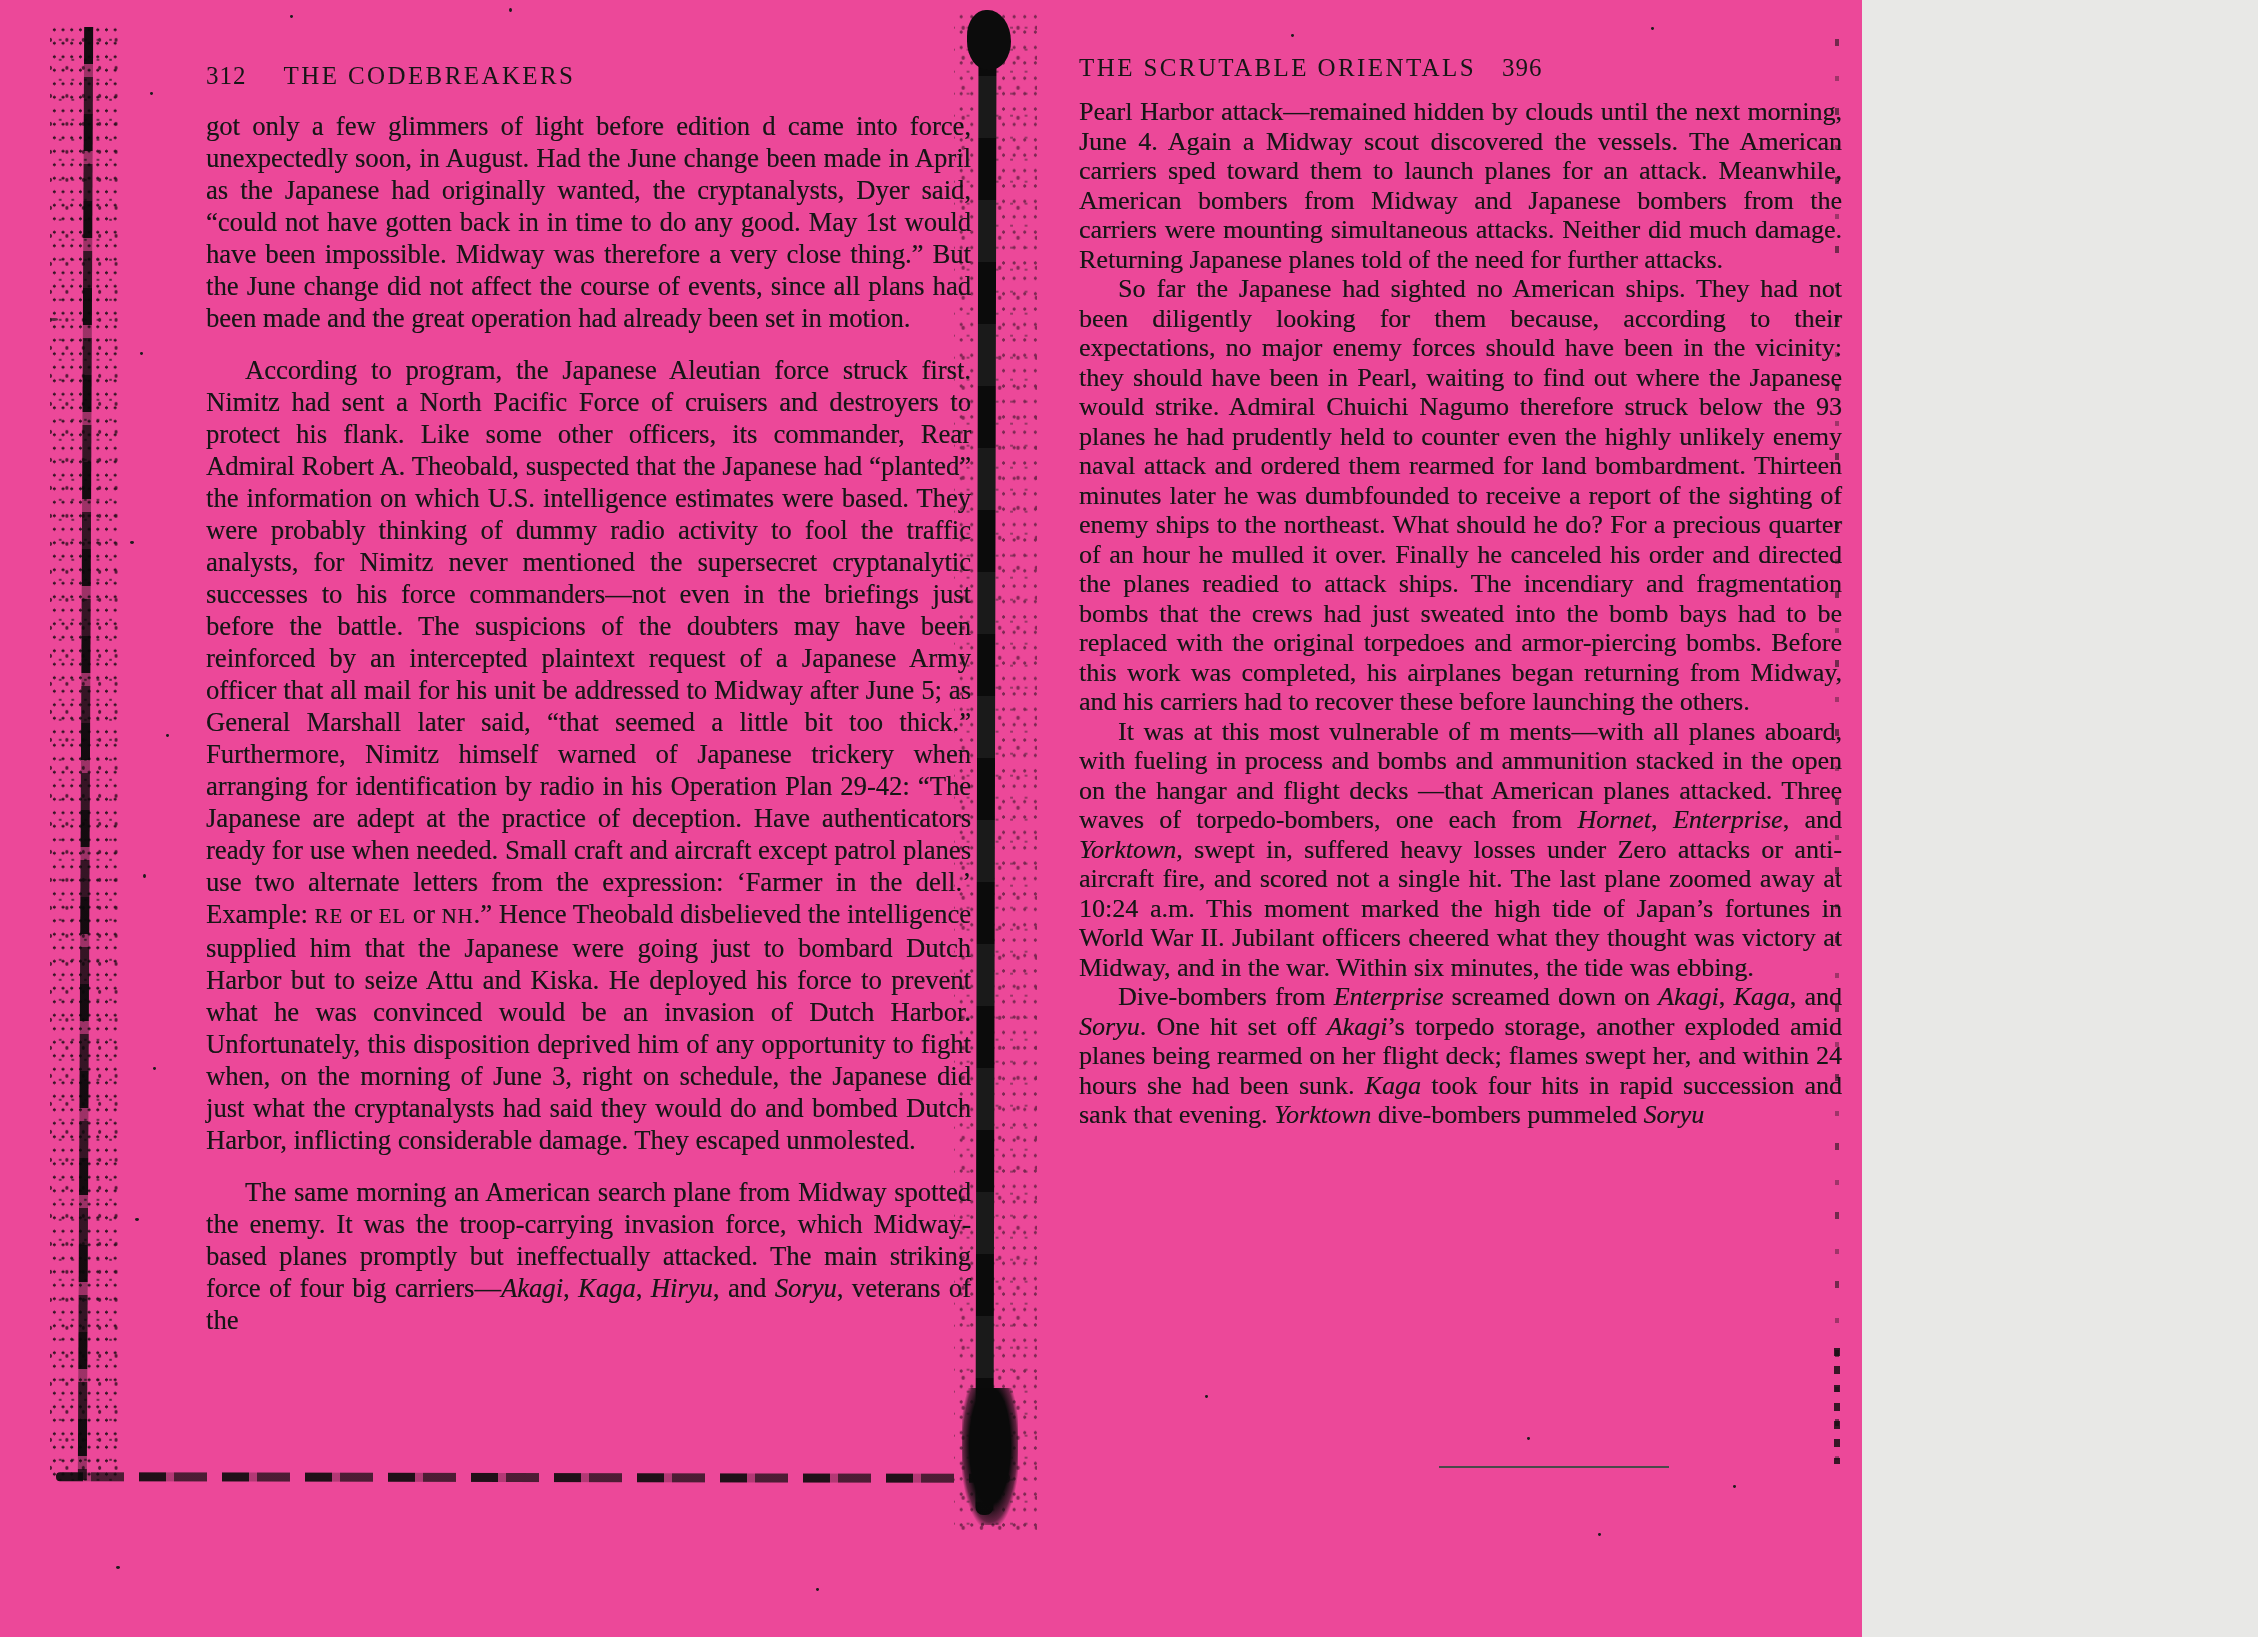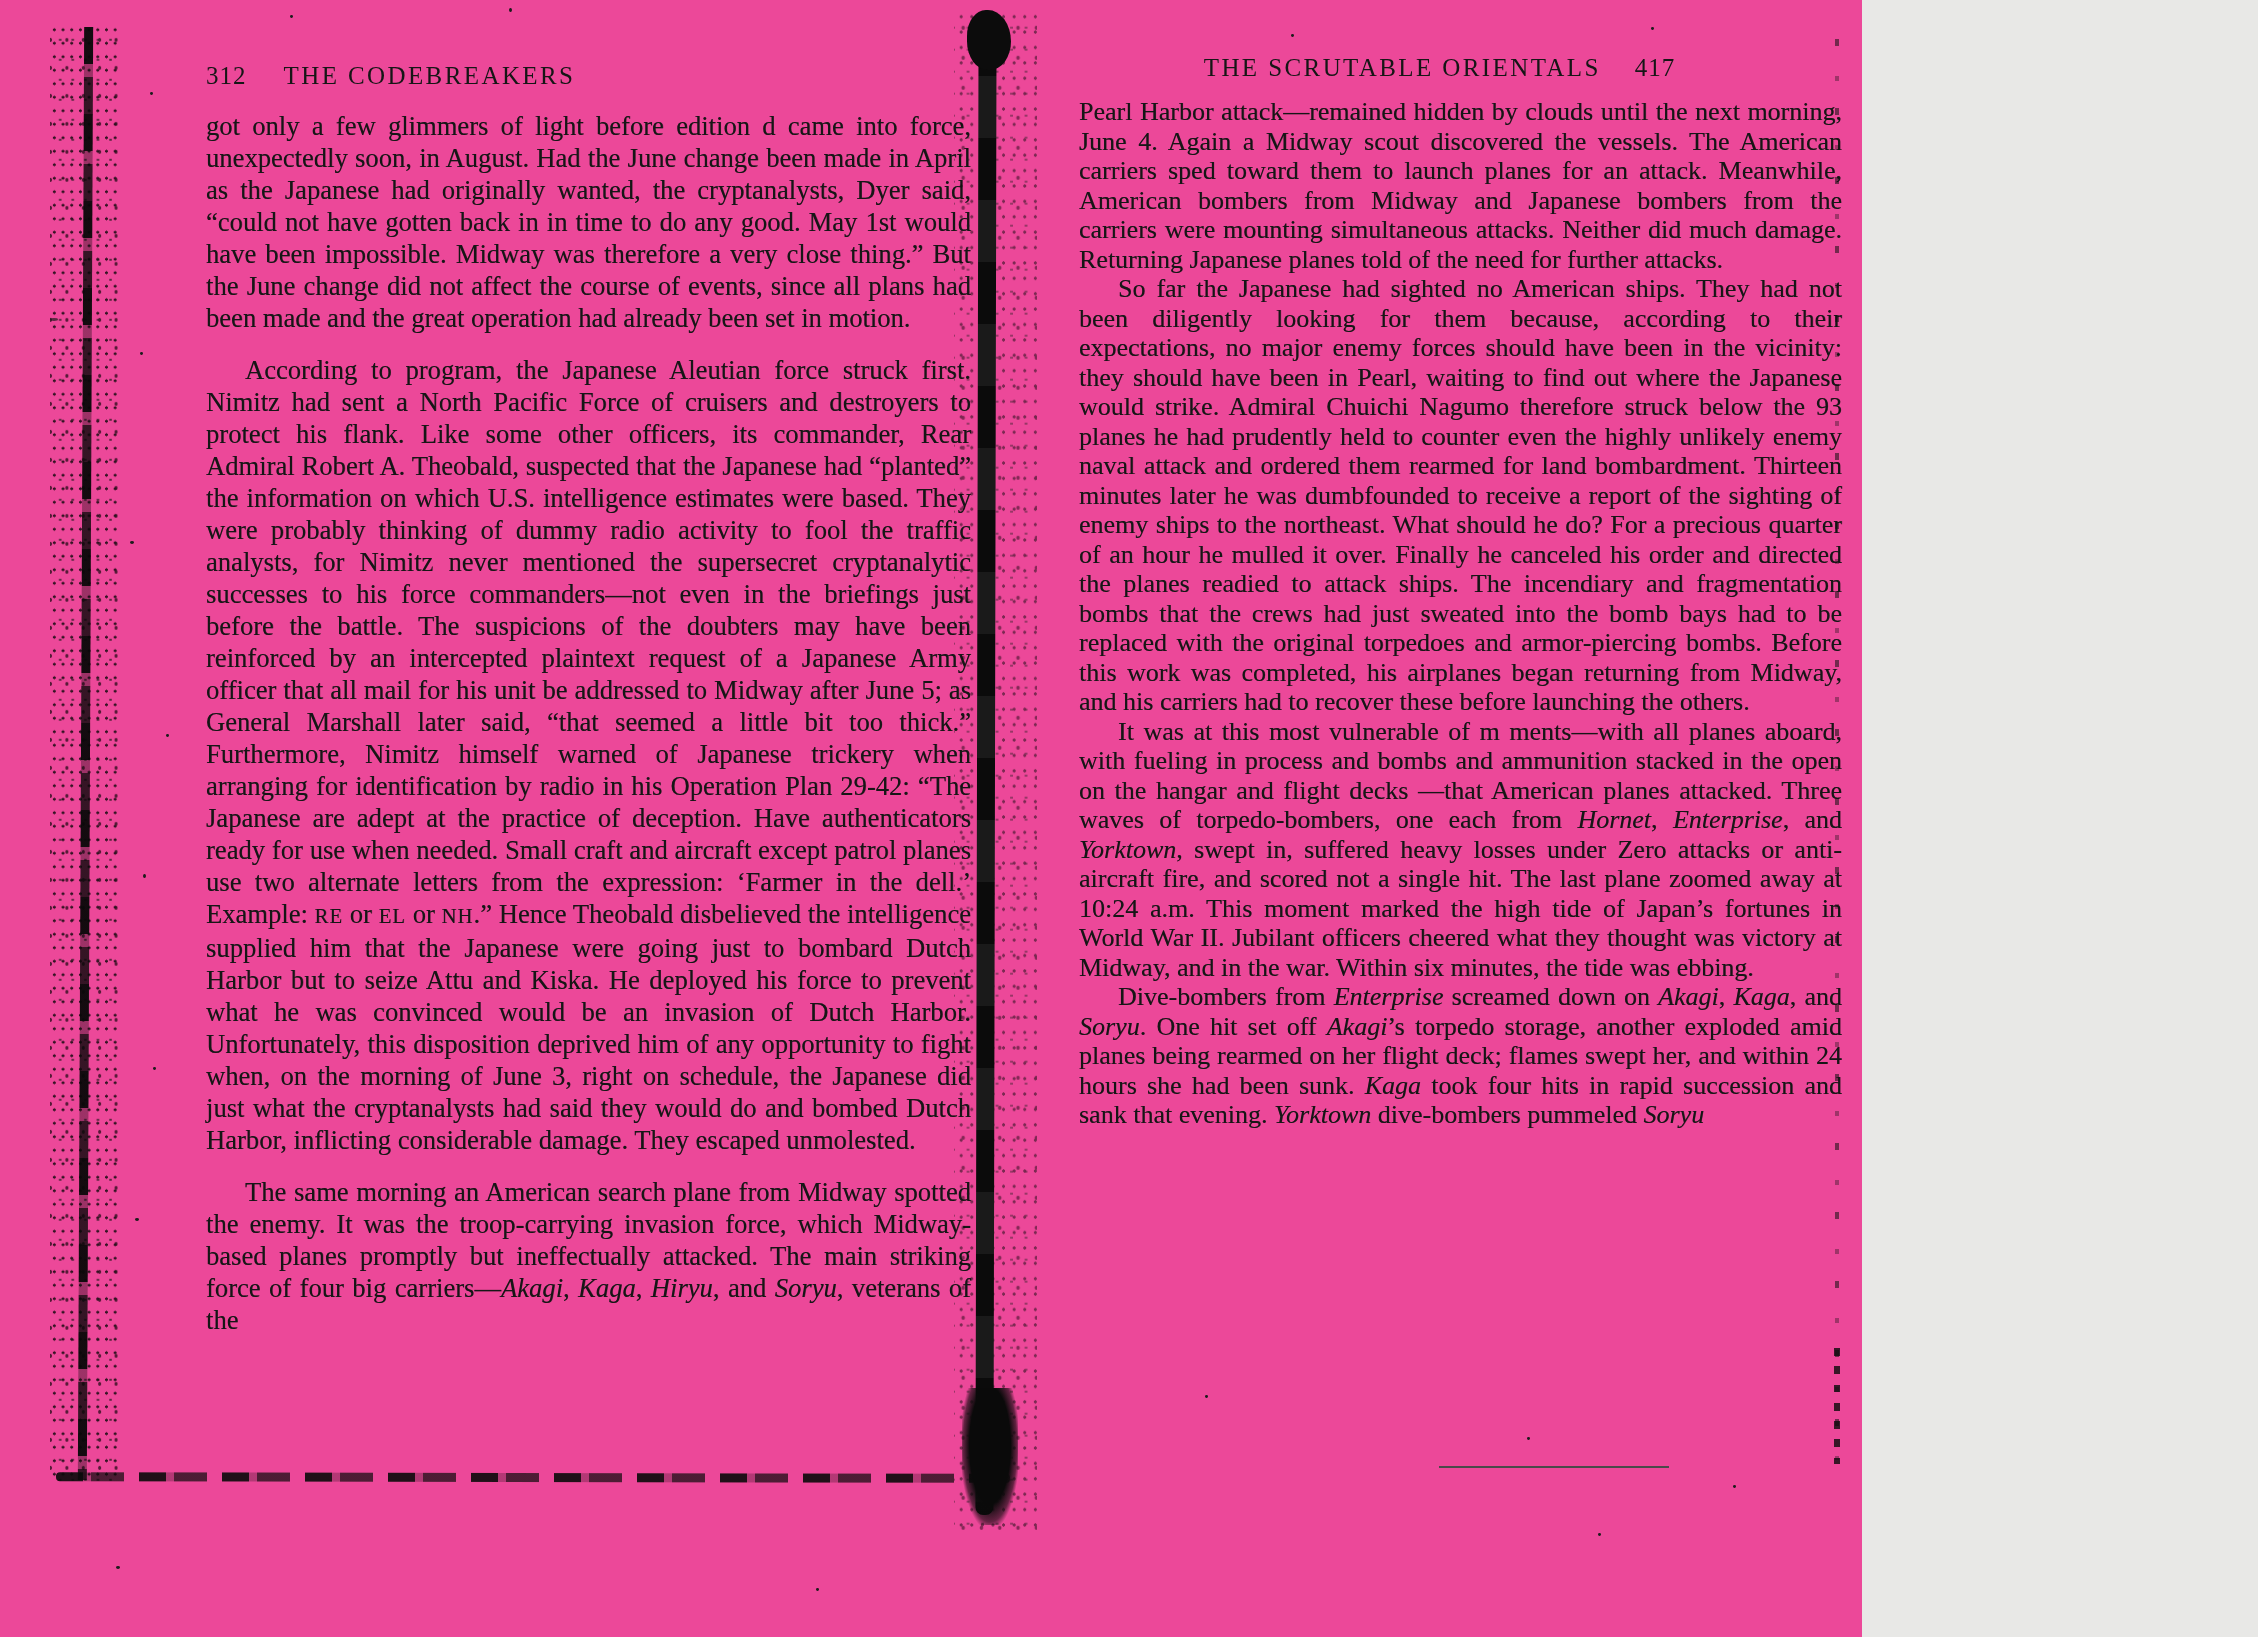--- a/index.html
+++ b/index.html
@@ -16,21 +16,21 @@
   .col-left{left:206px;top:62px;width:765px;}
   .col-right{left:1079px;top:54px;width:763px;}
   .running-head{
     display:flex;align-items:baseline;
     font-size:25px;letter-spacing:2.4px;
     margin-bottom:15.4px;
     white-space:nowrap;
   }
   .running-head .pgnum{letter-spacing:1px;}
   .head-left{gap:37px;}
-  .head-right{justify-content:center;gap:34px;padding-right:42px;}
+  .head-right{justify-content:flex-start;gap:26px;padding-right:42px;}
   .body-text p{
     margin:0;
     text-align:justify;
     font-size:26.6px;
     text-shadow:0.3px 0.3px 0 rgba(25,25,25,.5);
   }
   .col-left .body-text p{line-height:32px;margin-top:20px;}
   .col-right .body-text p{line-height:29.5px;font-size:26px;}
   .body-text p.ind{text-indent:39px;}
   .it{font-style:italic;}
@@ -122,21 +122,21 @@
     <div class="body-text">
         <p><span>got only a few glimmers of light before edition d came into force, unexpectedly soon, in August. Had the June change been made in April as the Japanese had originally wanted, the cryptanalysts, Dyer said, “could not have gotten back in in time to do any good. May 1st would have been impossible. Midway was therefore a very close thing.” But the June change did not affect the course of events, since all plans had been made and the great operation had already been set in motion.</span></p>
         <p class="ind"><span>According to program, the Japanese Aleutian force struck first. Nimitz had sent a North Pacific Force of cruisers and destroyers to protect his flank. Like some other officers, its commander, Rear Admiral Robert A. Theobald, suspected that the Japanese had “planted” the information on which U.S. intelligence estimates were based. They were probably thinking of dummy radio activity to fool the traffic analysts, for Nimitz never mentioned the supersecret cryptanalytic successes to his force commanders—not even in the briefings just before the battle. The suspicions of the doubters may have been reinforced by an intercepted plaintext request of a Japanese Army officer that all mail for his unit be addressed to Midway after June 5; as General Marshall later said, “that seemed a little bit too thick.” Furthermore, Nimitz himself warned of Japanese trickery when arranging for identification by radio in his Operation Plan 29-42: “The Japanese are adept at the practice of deception. Have authenticators ready for use when needed. Small craft and aircraft except patrol planes use two alternate letters from the expression: ‘Farmer in the dell.’ Example: </span><span class="sc">RE</span><span> or </span><span class="sc">EL</span><span> or </span><span class="sc">NH</span><span>.” Hence Theobald disbelieved the intelligence supplied him that the Japanese were going just to bombard Dutch Harbor but to seize Attu and Kiska. He deployed his force to prevent what he was convinced would be an invasion of Dutch Harbor. Unfortunately, this disposition deprived him of any opportunity to fight when, on the morning of June 3, right on schedule, the Japanese did just what the cryptanalysts had said they would do and bombed Dutch Harbor, inflicting considerable damage. They escaped unmolested.</span></p>
         <p class="ind"><span>The same morning an American search plane from Midway spotted the enemy. It was the troop-carrying invasion force, which Midway-based planes promptly but ineffectually attacked. The main striking force of four big carriers—</span><span class="it">Akagi</span><span>, </span><span class="it">Kaga</span><span>, </span><span class="it">Hiryu</span><span>, and </span><span class="it">Soryu</span><span>, veterans of the</span></p>
       </div>
   </div>
 
   <div class="page-col col-right">
     <div class="running-head head-right">
       <span>THE SCRUTABLE ORIENTALS</span>
-      <span class="pgnum">417</span>
+      <span class="pgnum">396</span>
     </div>
     <div class="body-text">
         <p><span>Pearl Harbor attack—remained hidden by clouds until the next morning, June 4. Again a Midway scout discovered the vessels. The American carriers sped toward them to launch planes for an attack. Meanwhile, American bombers from Midway and Japanese bombers from the carriers were mounting simultaneous attacks. Neither did much damage. Returning Japanese planes told of the need for further attacks.</span></p>
         <p class="ind"><span>So far the Japanese had sighted no American ships. They had not been diligently looking for them because, according to their expectations, no major enemy forces should have been in the vicinity: they should have been in Pearl, waiting to find out where the Japanese would strike. Admiral Chuichi Nagumo therefore struck below the 93 planes he had prudently held to counter even the highly unlikely enemy naval attack and ordered them rearmed for land bombardment. Thirteen minutes later he was dumbfounded to receive a report of the sighting of enemy ships to the northeast. What should he do? For a precious quarter of an hour he mulled it over. Finally he canceled his order and directed the planes readied to attack ships. The incendiary and fragmentation bombs that the crews had just sweated into the bomb bays had to be replaced with the original torpedoes and armor-piercing bombs. Before this work was completed, his airplanes began returning from Midway, and his carriers had to recover these before launching the others.</span></p>
         <p class="ind"><span>It was at this most vulnerable of m ments—with all planes aboard, with fueling in process and bombs and ammunition stacked in the open on the hangar and flight decks —that American planes attacked. Three waves of torpedo-bombers, one each from </span><span class="it">Hornet</span><span>, </span><span class="it">Enterprise</span><span>, and </span><span class="it">Yorktown</span><span>, swept in, suffered heavy losses under Zero attacks or anti-aircraft fire, and scored not a single hit. The last plane zoomed away at 10:24 a.m. This moment marked the high tide of Japan’s fortunes in World War II. Jubilant officers cheered what they thought was victory at Midway, and in the war. Within six minutes, the tide was ebbing.</span></p>
         <p class="ind"><span>Dive-bombers from </span><span class="it">Enterprise</span><span> screamed down on </span><span class="it">Akagi</span><span>, </span><span class="it">Kaga</span><span>, and </span><span class="it">Soryu</span><span>. One hit set off </span><span class="it">Akagi</span><span>’s torpedo storage, another exploded amid planes being rearmed on her flight deck; flames swept her, and within 24 hours she had been sunk. </span><span class="it">Kaga</span><span> took four hits in rapid succession and sank that evening. </span><span class="it">Yorktown</span><span> dive-bombers pummeled </span><span class="it">Soryu</span></p>
       </div>
   </div>
 
   <div class="artifact noise-left"></div>

